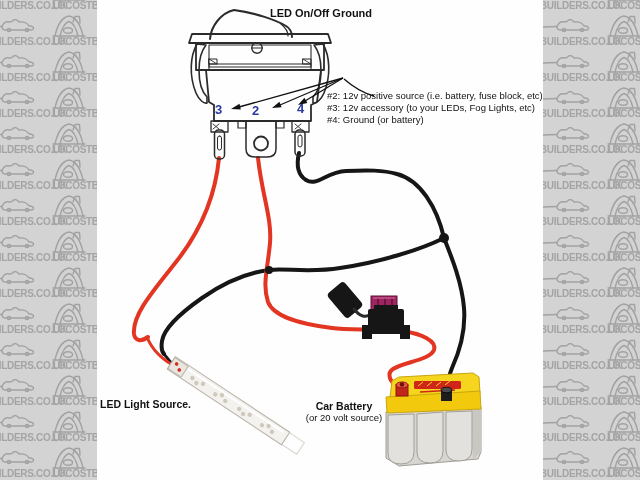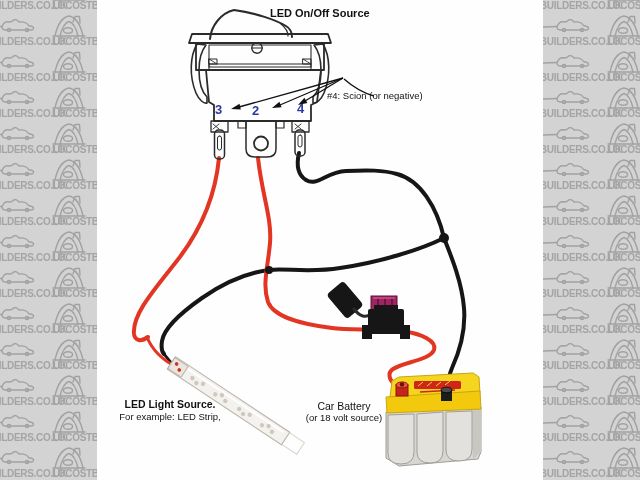--- a/index.html
+++ b/index.html
@@ -24,24 +24,24 @@
   .lbl{position:absolute;color:#111;white-space:nowrap;line-height:1.15;}
   #switch-label{left:270px;top:7px;font-size:11px;font-weight:bold;}
   #pin-notes{left:327px;top:90px;font-size:9.5px;}
   #pin-notes .head{font-weight:bold;font-size:10.5px;margin-bottom:1px;}
   #pin-notes div{line-height:12px;}
   .pin-num{position:absolute;font-size:13px;font-weight:bold;color:#2a3aa0;}
   #pin3{left:215px;top:102px;}
   #pin2{left:252px;top:103px;}
   #pin4{left:297px;top:101px;}
   #fuse-label{left:344px;top:275px;width:92px;text-align:center;font-size:10.5px;font-weight:bold;line-height:12px;}
-  #led-label{left:100px;top:399px;width:140px;text-align:center;font-size:9.5px;line-height:11.5px;}
+  #led-label{left:100px;top:399px;width:140px;text-align:left;font-size:9.5px;line-height:11.5px;}
   #led-label .head{font-size:10.5px;font-weight:bold;}
   #battery-label{left:288px;top:400px;width:112px;text-align:center;font-size:9.5px;line-height:12px;}
-  #battery-label .head{font-size:10.5px;font-weight:normal;}
+  #battery-label .head{font-size:10.5px;font-weight:bold;}
   
   .ln{stroke:#2b2b2b;fill:none;stroke-linecap:round;stroke-linejoin:round;}
   .wire-red{stroke:#e23522;fill:none;stroke-width:4;stroke-linecap:round;}
   .wire-black{stroke:#161616;fill:none;stroke-width:4;stroke-linecap:round;}
   .lead{stroke-width:3;}
 </style>
 </head>
 <body>
 
 <div id="stage">
@@ -809,34 +809,35 @@
       <path d="M374,96 C363,93 352,86 344,79"></path>
       <path d="M343,78 L239,107"></path>
       <path d="M343,78 L280,105"></path>
       <path d="M343,78 L305,101"></path>
       <polygon points="231,109 239.5,103.7 240.8,109.5" fill="#111" stroke="none"></polygon>
       <polygon points="272,108 279.4,101.7 281.6,107.3" fill="#111" stroke="none"></polygon>
       <polygon points="298,105 304.4,97.8 307.4,103" fill="#111" stroke="none"></polygon>
     </g>
   </svg>
 
-  <div class="lbl" id="switch-label">LED On/Off Source</div>
+  <div class="lbl" id="switch-label">LED On/Off Ground</div>
 
   <div class="lbl" id="pin-notes">
-    <div>#4: Scion (or negative)</div>
+    <div>#2: 12v positive source (i.e. battery, fuse block, etc)</div>
+    <div>#3: 12v accessory (to your LEDs, Fog Lights, etc)</div>
+    <div>#4: Ground (or battery)</div>
   </div>
 
   <div class="pin-num" id="pin3">3</div>
   <div class="pin-num" id="pin2">2</div>
   <div class="pin-num" id="pin4">4</div>
 
 
   <div class="lbl" id="led-label">
     <div class="head">LED Light Source.</div>
-    <div>For example: LED Strip,</div>
   </div>
 
   <div class="lbl" id="battery-label">
     <div class="head">Car Battery</div>
-    <div>(or 18 volt source)</div>
+    <div>(or 20 volt source)</div>
   </div>
 
 </div>
 
 </body></html>

